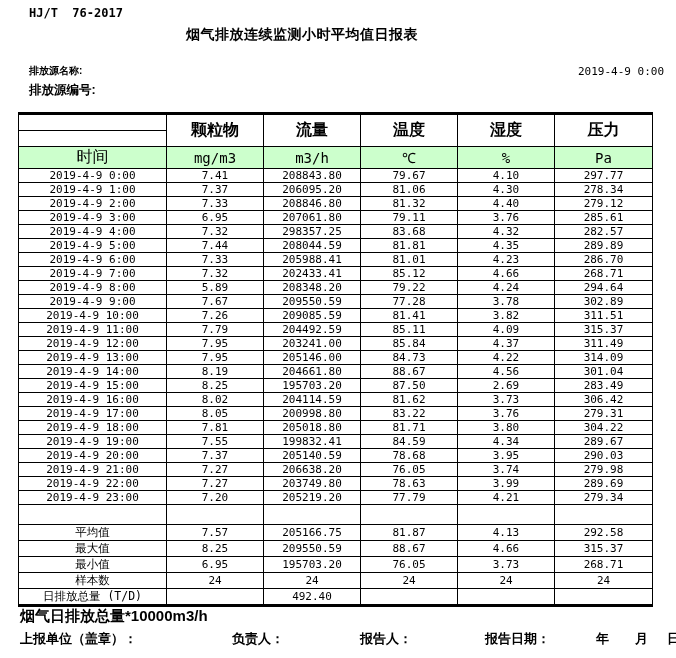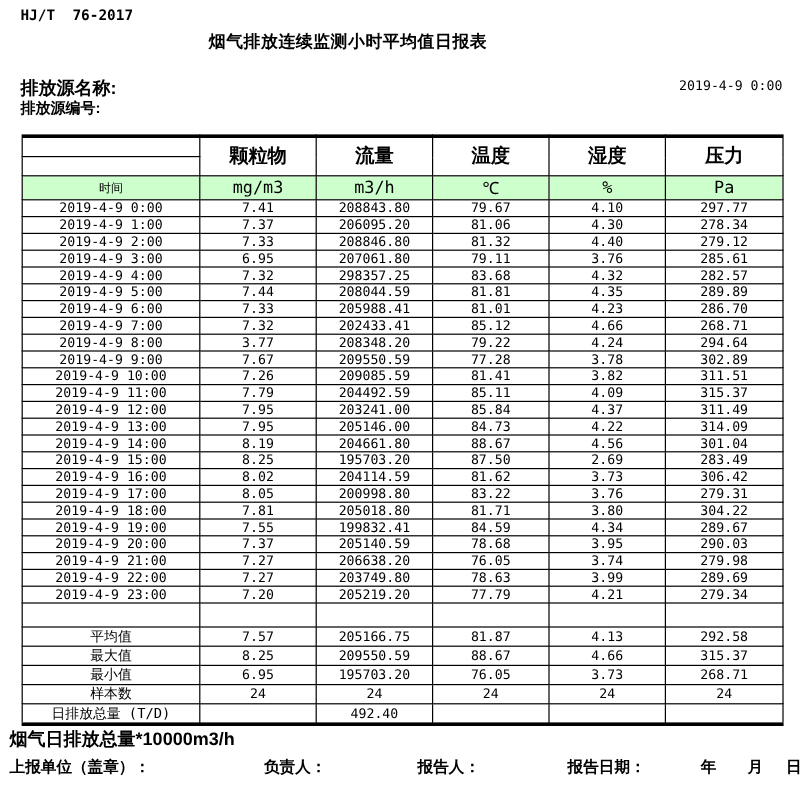--- a/index.html
+++ b/index.html
@@ -2,47 +2,47 @@
 <html style="--green: #ccffcc;"><head>
 <meta charset="utf-8">
 <style>
   html, body { margin: 0; padding: 0; }
   body {
     width: 676px; height: 658px;
     background: #ffffff; color: #000;
     font-family: "Liberation Sans", sans-serif;
     position: relative; overflow: hidden;
   }
-  .abs { position: absolute; }
+  .abs { position: absolute; margin-left: 12px; }
   .mono { font-family: "DejaVu Sans Mono", monospace; }
   .b { font-weight: bold; }
   .pre { white-space: pre; }
 
   #doc-standard { left: 17px; top: 6px; font-size: 12px; }
   #doc-title { left: 0; top: 26px; width: 580px; text-align: center; font-size: 14px; letter-spacing: 0.5px; }
-  #source-name-label { left: 17px; top: 64px; font-size: 15px; }
+  #source-name-label { left: 17px; top: 64px; font-size: 10px; }
   #source-id-label   { left: 17px; top: 82px; font-size: 12.5px; }
   #report-datetime   { left: 560px; top: 65px; width: 92px; text-align: right; font-size: 11px; }
 
   #report-table {
     position: absolute; left: 18px; top: 112px; width: 634px;
     border-collapse: collapse; table-layout: fixed;
     border-top: 3px solid #000; border-bottom: 3px solid #000;
     border-left: 1px solid #000; border-right: 1px solid #000;
   }
   #report-table td {
     border: 1px solid #000; padding: 0; text-align: center;
     overflow: hidden; white-space: nowrap; vertical-align: middle;
   }
   tr.hrow td { height: 15px; font-size: 16px; font-weight: bold; }
   tr.unit-row td {
     height: 15px; background: var(--green, #ccffcc);
     font-family: "DejaVu Sans Mono", monospace; font-size: 14px;
   }
-  tr.unit-row td.time-head { font-family: Liberation Sans, sans-serif; font-size: 10px; margin-left: 23px; }
+  tr.unit-row td.time-head { font-family: Liberation Sans, sans-serif; font-size: 16px; margin-left: 23px; }
   tbody td { height: 13px; font-family: "DejaVu Sans Mono", monospace; font-size: 11px; }
   tr.spacer-row td { height: 19px; }
   tbody[data-name="summary-rows"] td.c0 { font-size: 11.5px; }
 
   #footer-note { left: 8px; top: 607px; font-size: 15px; }
   .sig { top: 630px; font-size: 13px; }
   #sig-unit   { left: 8px; }
   #sig-resp   { left: 220px; }
   #sig-report { left: 348px; }
   #sig-date   { left: 473px; }
@@ -149,21 +149,21 @@
       <tr data-name="table-row">
         <td class="c0" data-name="time-cell">2019-4-9 7:00</td>
         <td class="num" data-name="value-cell">7.32</td>
         <td class="num" data-name="value-cell">202433.41</td>
         <td class="num" data-name="value-cell">85.12</td>
         <td class="num" data-name="value-cell">4.66</td>
         <td class="num" data-name="value-cell">268.71</td>
       </tr>
       <tr data-name="table-row">
         <td class="c0" data-name="time-cell">2019-4-9 8:00</td>
-        <td class="num" data-name="value-cell">3.77</td>
+        <td class="num" data-name="value-cell">5.89</td>
         <td class="num" data-name="value-cell">208348.20</td>
         <td class="num" data-name="value-cell">79.22</td>
         <td class="num" data-name="value-cell">4.24</td>
         <td class="num" data-name="value-cell">294.64</td>
       </tr>
       <tr data-name="table-row">
         <td class="c0" data-name="time-cell">2019-4-9 9:00</td>
         <td class="num" data-name="value-cell">7.67</td>
         <td class="num" data-name="value-cell">209550.59</td>
         <td class="num" data-name="value-cell">77.28</td>

